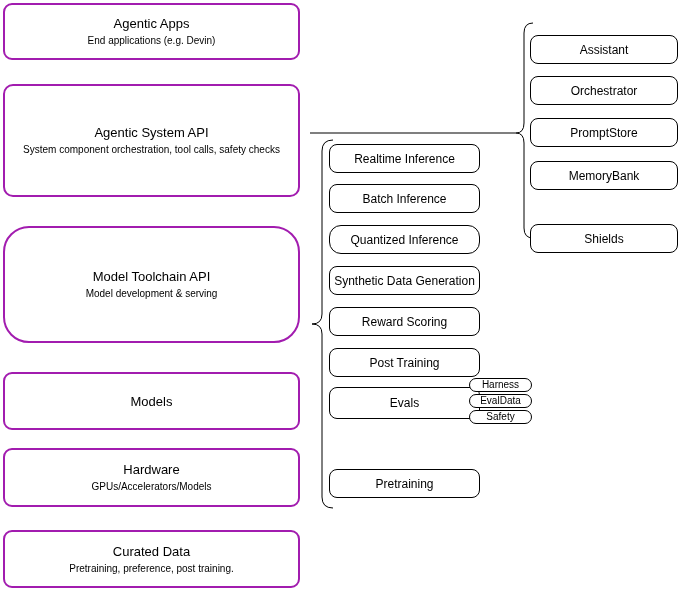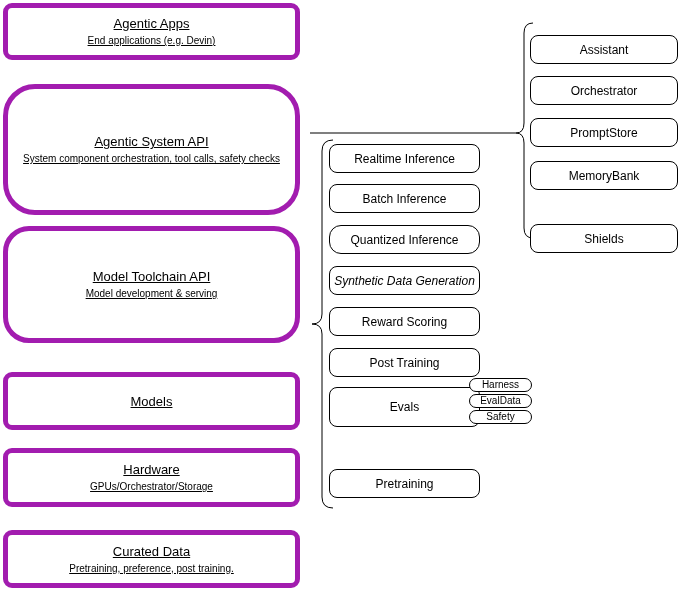--- a/index.html
+++ b/index.html
@@ -16,29 +16,28 @@
     position: absolute;
     left: 0; top: 0;
     width: 682px; height: 591px;
     pointer-events: none;
   }
   .lbox {
     position: absolute;
     left: 3px;
     width: 297px;
     box-sizing: border-box;
-    border: 5px solid #a21caf;
+    border: 2px solid #a21caf;
     background: #ffffff;
     display: flex;
     flex-direction: column;
     align-items: center;
     justify-content: center;
     gap: 4px;
     text-align: center;
-    text-decoration: underline;
   }
   .lbox .t { font-size: 13px; line-height: 15px; }
   .lbox .s { font-size: 10px; line-height: 12px; }
   .mbox {
     position: absolute;
     left: 329px;
     width: 151px;
     height: 29px;
     box-sizing: border-box;
     border: 1px solid #000000;
@@ -90,63 +89,63 @@
     <path d="M310,133 L516,133" stroke="#000000" stroke-width="1.2" fill="none"></path>
     <path d="M533,23 Q524,23 524,33 L524,123 Q524,133 516,133 Q524,133 524,143 L524,228 Q524,238 533,238" stroke="#000000" stroke-width="1" fill="none"></path>
     <path d="M333,140 Q322,140 322,151 L322,314 Q322,324 312,324 Q322,324 322,334 L322,497 Q322,508 333,508" stroke="#000000" stroke-width="1" fill="none"></path>
   </svg>
 
   <div class="lbox" style="top:3px; height:57px; border-radius:9px;">
     <div class="t">Agentic Apps</div>
     <div class="s">End applications (e.g. Devin)</div>
   </div>
 
-  <div class="lbox" style="top:84px; height:131px; border-radius:32px;">
+  <div class="lbox" style="top:84px; height:113px; border-radius:10px;">
     <div class="t">Agentic System API</div>
     <div class="s">System component orchestration, tool calls, safety checks</div>
   </div>
 
   <div class="lbox" style="top:226px; height:117px; border-radius:26px;">
     <div class="t">Model Toolchain API</div>
     <div class="s">Model development &amp; serving</div>
   </div>
 
   <div class="lbox" style="top:372px; height:58px; border-radius:9px;gap:8px;">
     <div class="t">Models</div>
   </div>
 
   <div class="lbox" style="top:448px; height:59px; border-radius:9px;">
     <div class="t">Hardware</div>
-    <div class="s">GPUs/Orchestrator/Storage</div>
+    <div class="s">GPUs/Accelerators/Models</div>
   </div>
 
   <div class="lbox" style="top:530px; height:58px; border-radius:9px;">
     <div class="t">Curated Data</div>
     <div class="s">Pretraining, preference, post training.</div>
   </div>
 
   <div class="mbox" style="top:144px;">
     <span>Realtime Inference</span>
   </div>
   <div class="mbox" style="top:184px;">
     <span>Batch Inference</span>
   </div>
   <div class="mbox" style="top:225px;border-radius:12px;">
     <span>Quantized Inference</span>
   </div>
-  <div class="mbox" style="top:266px;font-style:italic;">
+  <div class="mbox" style="top:266px;">
     <span>Synthetic Data Generation</span>
   </div>
   <div class="mbox" style="top:307px;">
     <span>Reward Scoring</span>
   </div>
   <div class="mbox" style="top:348px;">
     <span>Post Training</span>
   </div>
-  <div class="mbox" style="top:387px; height:40px;">
+  <div class="mbox" style="top:387px; height:32px;">
     <span>Evals</span>
   </div>
   <div class="mbox" style="top:469px;">
     <span>Pretraining</span>
   </div>
 
   <div class="pill" style="top:378px;">
     <span>Harness</span>
   </div>
   <div class="pill" style="top:394px;">

